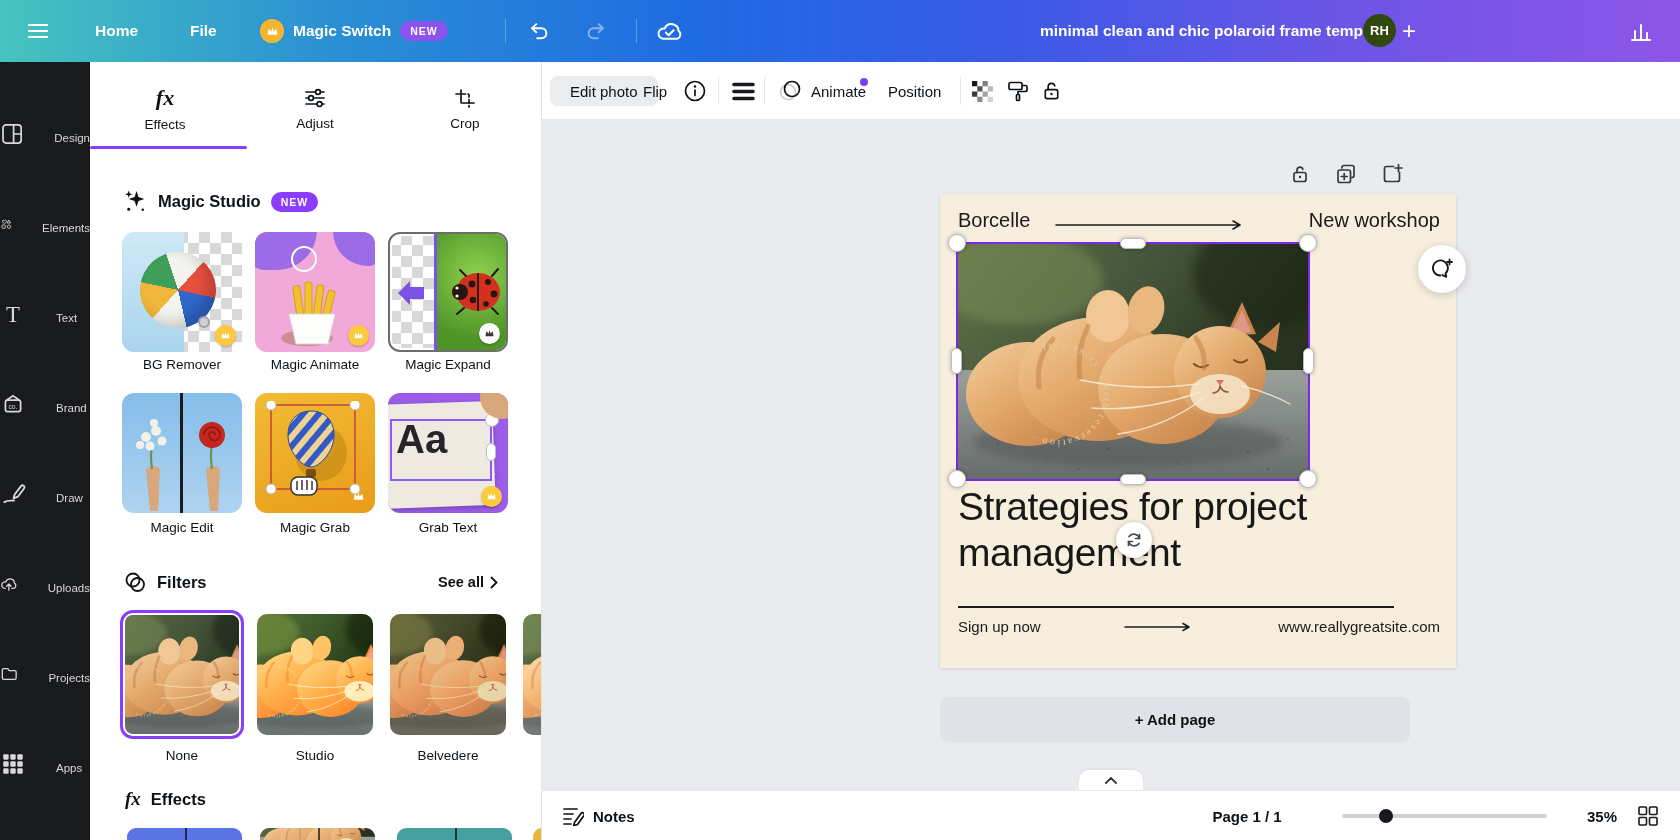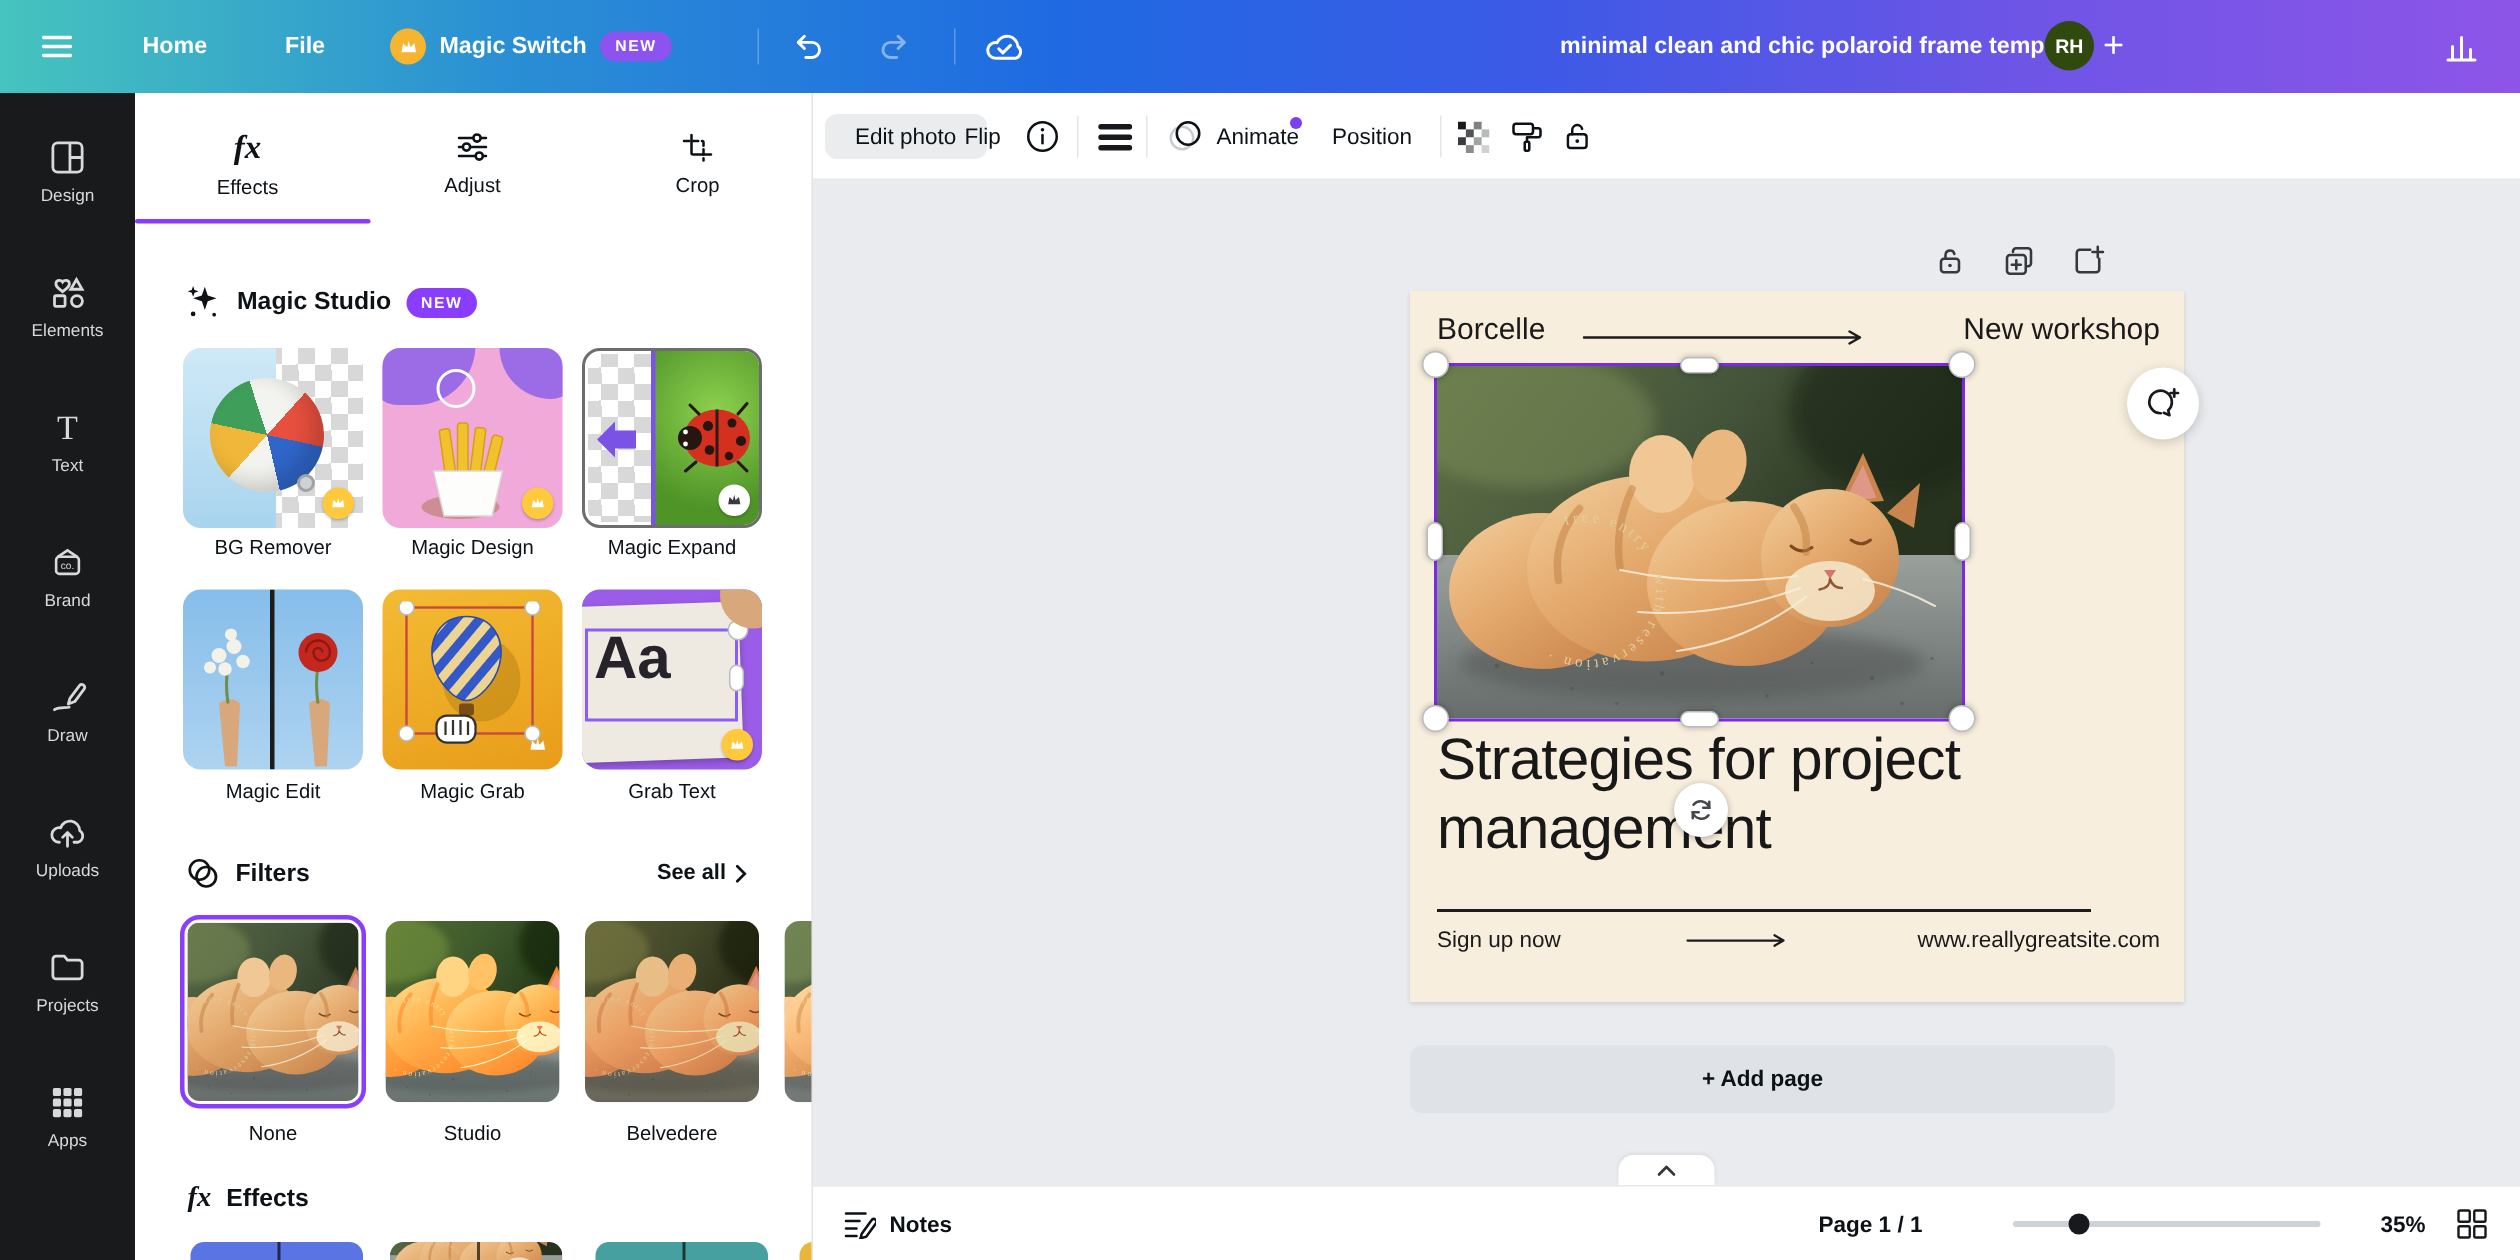--- a/index.html
+++ b/index.html
@@ -16,21 +16,21 @@
   .newpill { background:#8d53ef; border-radius:11px; padding:4px 10px; font-size:10.5px; font-weight:700; letter-spacing:1px; color:#fff; }
   .crown-circ { width:24px; height:24px; border-radius:50%; background:#f5b531; display:flex; align-items:center; justify-content:center; }
   #avatar { left:1363px; top:14px; width:33px; height:33px; border-radius:50%; background:#30490f; color:#fff;
     font-size:13px; font-weight:700; display:flex; align-items:center; justify-content:center; }
   #tb-title { position:absolute; left:1040px; top:0; height:62px; display:flex; align-items:center; font-size:15.5px; font-weight:600; white-space:nowrap; }
   #tb-plus { left:1402px; font-size:24px; font-weight:400; }
 
   
   #sidebar { position:absolute; left:0; top:62px; width:90px; height:778px; background:#191a1c; z-index:20;
     display:flex; flex-direction:column; align-items:center; padding-top:24px; }
-  .sb-item { width:90px; height:90px; display:flex; flex-direction:column; align-items:center; justify-content:flex-start; padding-top:6px; cursor:pointer; color:#d8d9db; }
+  .sb-item { width:90px; height:90px; display:flex; align-items:center; justify-content:flex-start; padding-top:6px; cursor:pointer; color:#d8d9db;gap:30px; }
   .sb-item svg { width:26px; height:26px; }
   .sb-label { font-size:11.5px; margin-top:7px; }
 
   
   #panel { position:absolute; left:90px; top:62px; width:452px; height:778px; background:#fff; z-index:15; overflow:hidden; border-right:1px solid #e3e4e6; }
   .ptab { position:absolute; top:8px; width:150px; height:76px; display:flex; flex-direction:column; align-items:center; justify-content:center; gap:6px; cursor:pointer; color:#0d1216; }
   .ptab .tlabel { font-size:13.5px; }
   .fx { font-family:"Liberation Serif", serif; font-style:italic; font-weight:700; font-size:22px; color:#0d1216; }
   #tab-underline { position:absolute; left:0; top:84px; width:157px; height:3px; background:#8b3dff; border-radius:2px; }
   .sect-head { position:absolute; display:flex; align-items:center; gap:10px; }
@@ -377,21 +377,21 @@
     <svg class="abs" style="left:6px;top:46px" width="30" height="26" viewBox="0 0 30 26">
       <polygon points="28,7 28,19 14,19 14,25 2,13 14,1 14,7" fill="#7b52e6"></polygon>
     </svg>
     <span class="crownbadge white">
         <svg width="11" height="9" viewBox="0 0 24 20">
           <path d="M3 16 L5 5 l5 5 L12 2 l2 8 5-5 2 11 z" fill="#3a3a3a"></path>
         </svg>
       </span>
   </div>
   <div class="tile-label" style="left:32px; top:295px">BG Remover</div>
-  <div class="tile-label" style="left:165px; top:295px">Magic Design</div>
+  <div class="tile-label" style="left:165px; top:295px">Magic Animate</div>
   <div class="tile-label" style="left:298px; top:295px">Magic Expand</div>
 
   <div class="tile" style="left:32px; top:331px; background:linear-gradient(#86bdea,#aed3f0)">
     <div class="abs" style="left:58px;top:0;width:2.5px;height:100%;background:#1c1c1c"></div>
     <svg class="abs" style="left:4px;top:18px" width="54" height="102" viewBox="0 0 54 102">
       <path d="M24 100 L20 58 q8-6 14 0 L32 100 z" fill="#d8a87c"></path>
       <path d="M26 58 q-2-14 0-24" stroke="#6d8f4a" stroke-width="2" fill="none"></path>
       <g fill="#f3f2e8">
           <circle cx="20" cy="26" r="5"></circle>
           <circle cx="30" cy="20" r="5"></circle>

